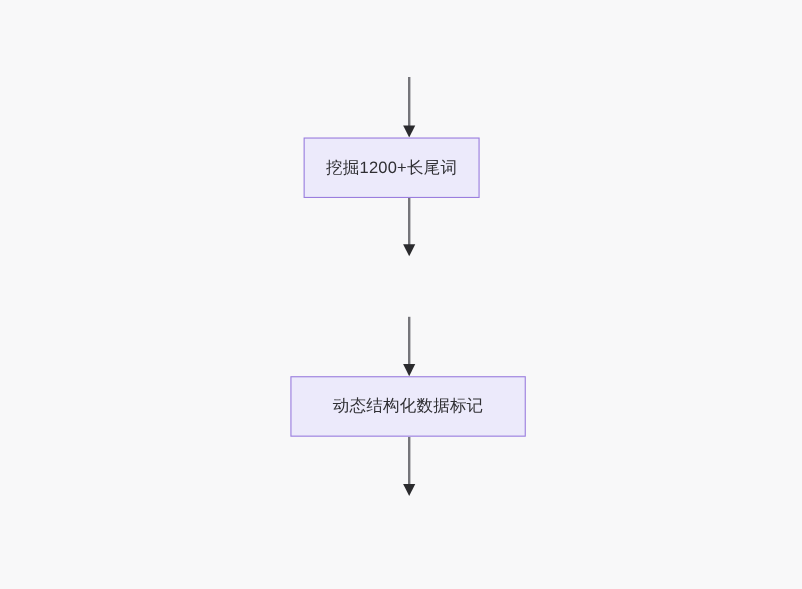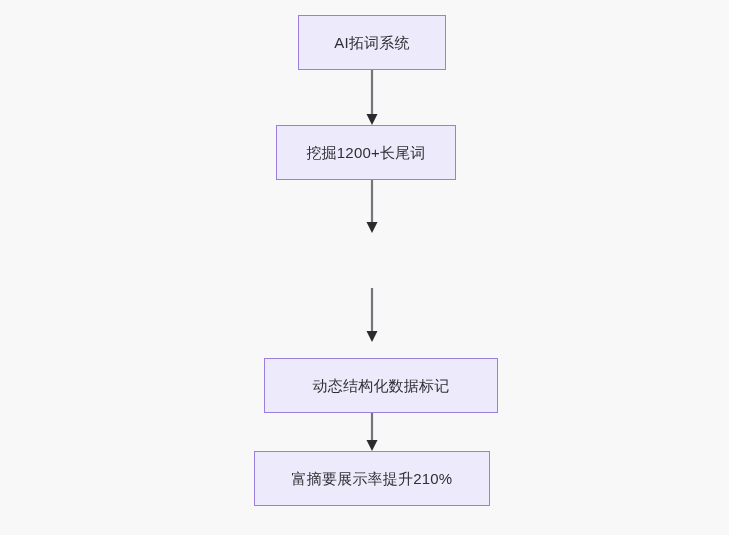--- a/index.html
+++ b/index.html
@@ -68,30 +68,24 @@
   <svg class="edge" style="left:358px; top:288px; height:54px;" viewBox="0 0 28 54" preserveAspectRatio="none">
     <line class="edge-line" x1="14" y1="0" x2="14" y2="45"></line>
     <polygon class="edge-head" points="14,54 8.5,43 19.5,43"></polygon>
   </svg>
 
   <svg class="edge" style="left:358px; top:397px; height:54px;" viewBox="0 0 28 54" preserveAspectRatio="none">
     <line class="edge-line" x1="14" y1="0" x2="14" y2="45"></line>
     <polygon class="edge-head" points="14,54 8.5,43 19.5,43"></polygon>
   </svg>
 
-  <div class="node" style="left:298px; top:15px; width:148px; height:55px;">
-    <span class="node-label">AI拓词系统</span>
-  </div>
 
-  <div class="node" style="left:276px; top:125px; width:180px; height:55px;">
+  <div class="node" style="left:276px; top:125px; width:160px; height:55px;">
     <span class="node-label">挖掘1200+长尾词</span>
   </div>
 
 
-  <div class="node" style="left:264px; top:358px; width:234px; height:55px;justify-content:center;">
+  <div class="node" style="left:264px; top:342px; width:214px; height:55px;justify-content:center;">
     <span class="node-label">动态结构化数据标记</span>
   </div>
 
-  <div class="node" style="left:254px; top:451px; width:236px; height:55px;">
-    <span class="node-label">富摘要展示率提升210%</span>
-  </div>
 
 </div>
 
 </body></html>

